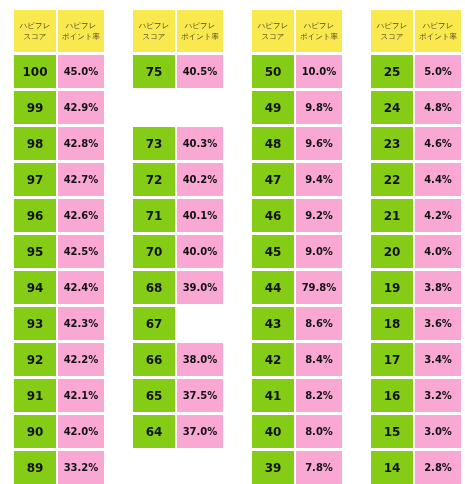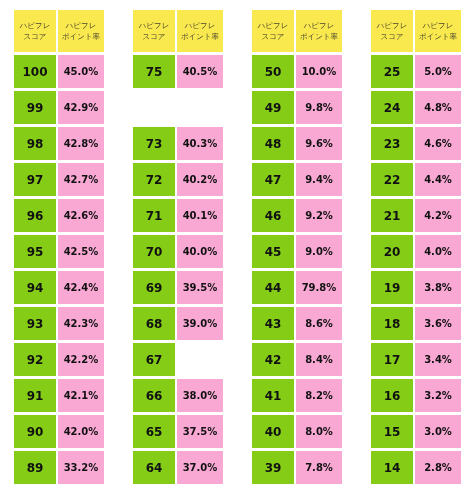--- a/index.html
+++ b/index.html
@@ -180,24 +180,20 @@
       </div>
       <div class="t-row data-row">
         <div class="cell score">71</div>
         <div class="cell rate">40.1%</div>
       </div>
       <div class="t-row data-row">
         <div class="cell score">70</div>
         <div class="cell rate">40.0%</div>
       </div>
       <div class="t-row data-row">
-        <div class="cell score">69</div>
-        <div class="cell rate">39.5%</div>
-      </div>
-      <div class="t-row data-row">
         <div class="cell score">68</div>
         <div class="cell rate">39.0%</div>
       </div>
       <div class="t-row data-row">
         <div class="cell score">67</div>
       </div>
       <div class="t-row data-row">
         <div class="cell score">66</div>
         <div class="cell rate">38.0%</div>
       </div>

